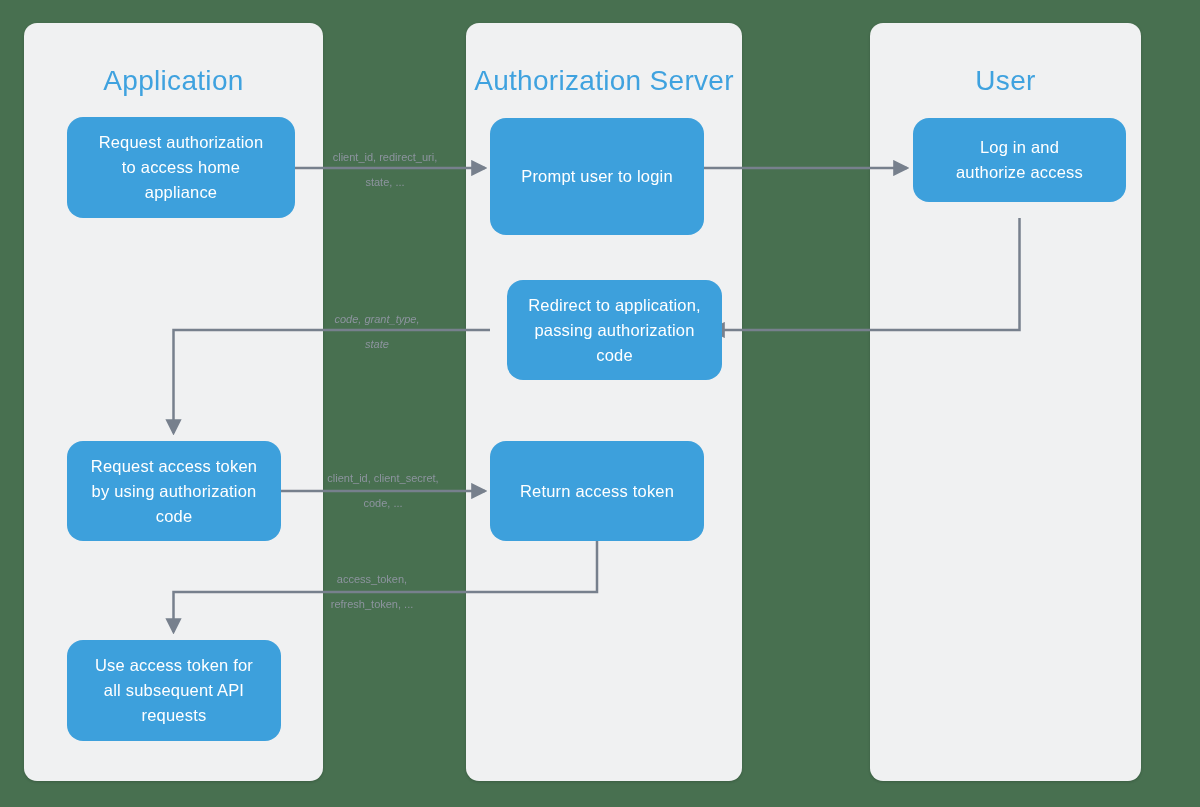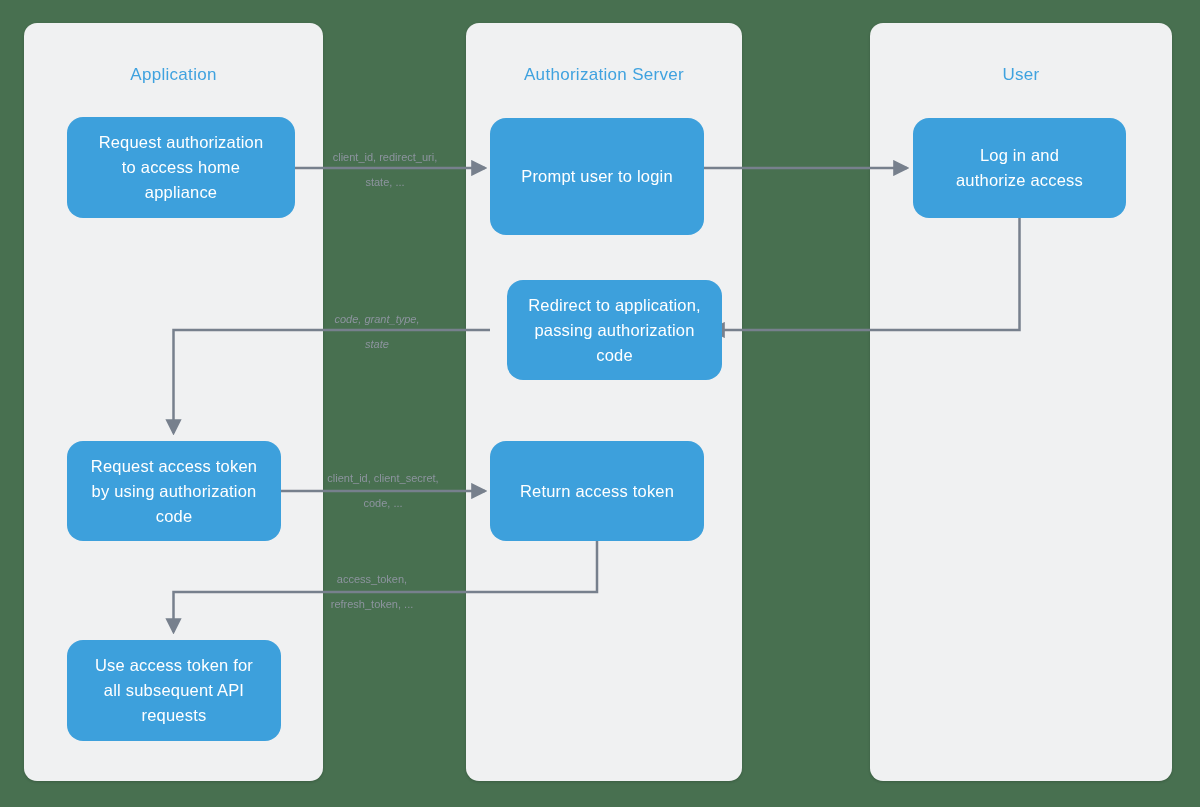--- a/index.html
+++ b/index.html
@@ -14,48 +14,48 @@
   .lane {
     position: absolute;
     top: 23px;
     height: 758px;
     background: #F0F1F2;
     border-radius: 13px;
     box-shadow: 0 1px 3px rgba(0,0,0,0.18);
   }
   #lane-application   { left: 24px;  width: 299px; }
   #lane-auth-server   { left: 466px; width: 276px; }
-  #lane-user          { left: 870px; width: 302px; }
+  #lane-user          { left: 870px; width: 252px; padding-left: 19px; }
   .lane-title {
     position: absolute;
     top: 42px;
     left: 0;
     width: 100%;
     text-align: center;
     color: #3FA2DF;
-    font-size: 17px;
+    font-size: 28px;
     letter-spacing: 0.3px;
   }
   .node {
     position: absolute;
     background: #3DA0DC;
     border-radius: 16px;
     color: #FFFFFF;
     font-size: 16.5px;
     line-height: 25px;
     display: flex;
     align-items: center;
     justify-content: center;
     text-align: center;
     white-space: pre-line;
     letter-spacing: 0.2px;
   }
   #node-request-authorization { left: 67px;  top: 117px; width: 228px; height: 101px; }
   #node-prompt-login          { left: 490px; top: 118px; width: 214px; height: 117px; }
-  #node-login-authorize       { left: 913px; top: 118px; width: 213px; height: 100px; }
+  #node-login-authorize       { left: 913px; top: 118px; width: 213px; height: 84px; }
   #node-redirect-application  { left: 490px; top: 280px; width: 215px; height: 100px; margin-left: 17px; }
   #node-request-token         { left: 67px;  top: 441px; width: 214px; height: 100px; }
   #node-return-token          { left: 490px; top: 441px; width: 214px; height: 100px; }
   #node-use-token             { left: 67px;  top: 640px; width: 214px; height: 101px; }
   .edge-label {
     position: absolute;
     width: 250px;
     color: #8D949F;
     font-size: 11px;
     line-height: 25px;

